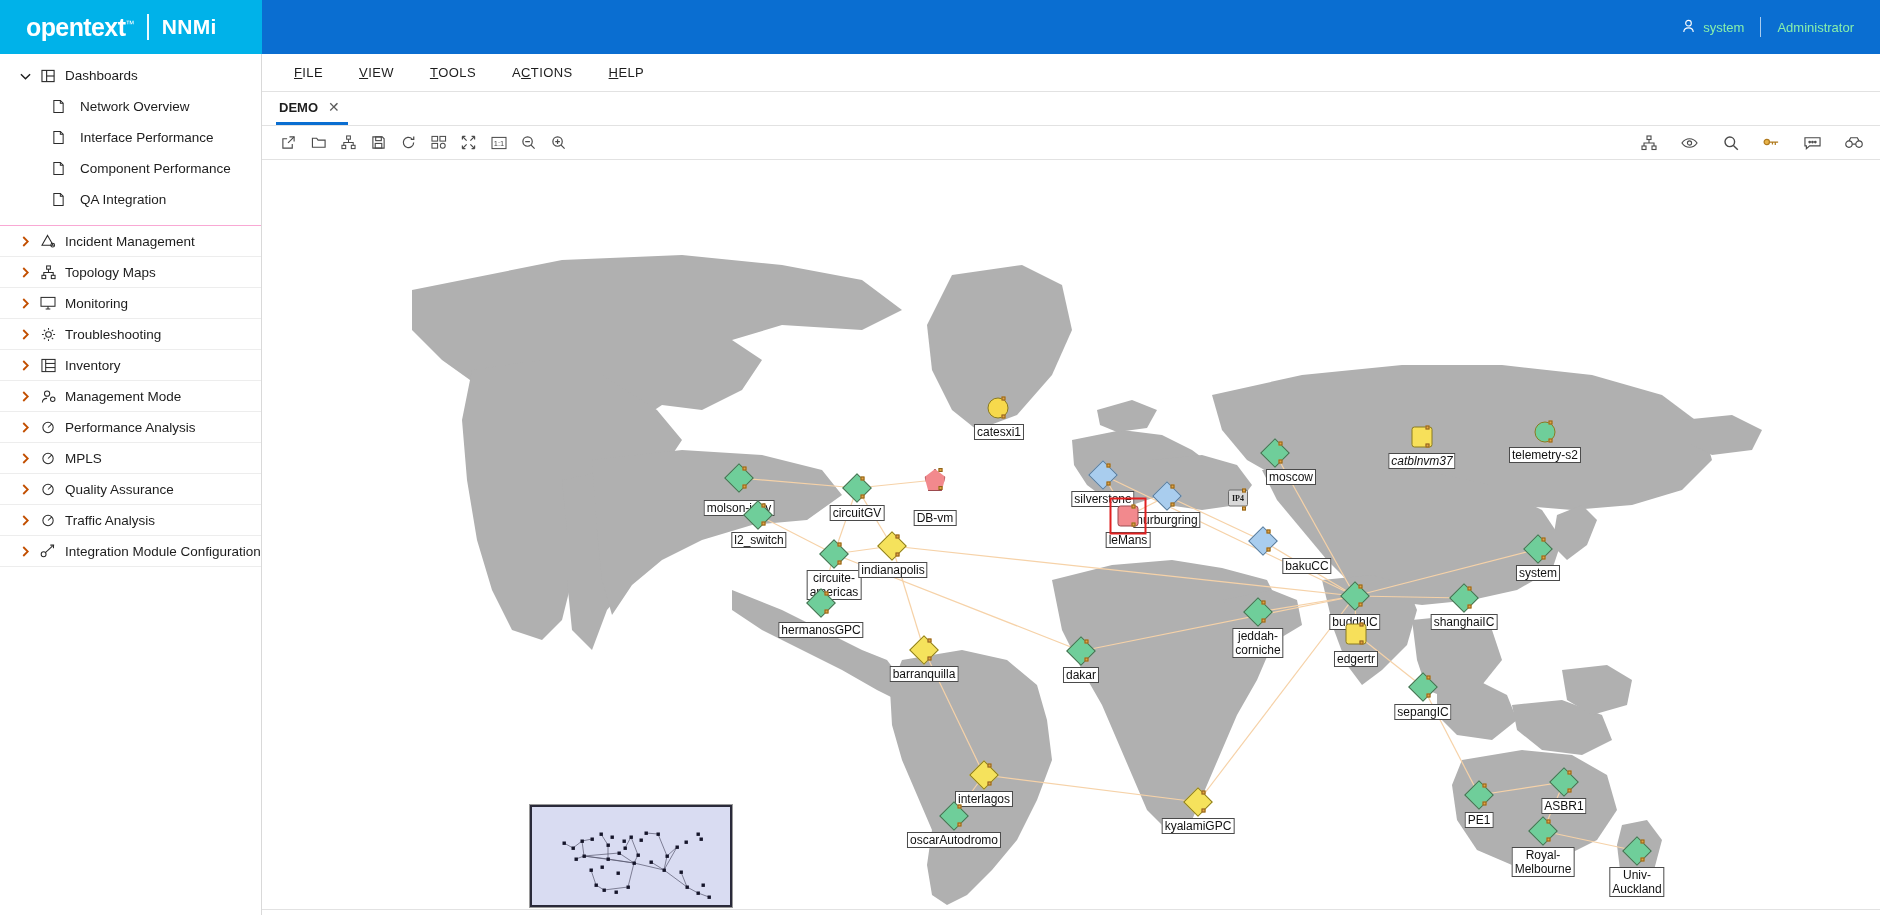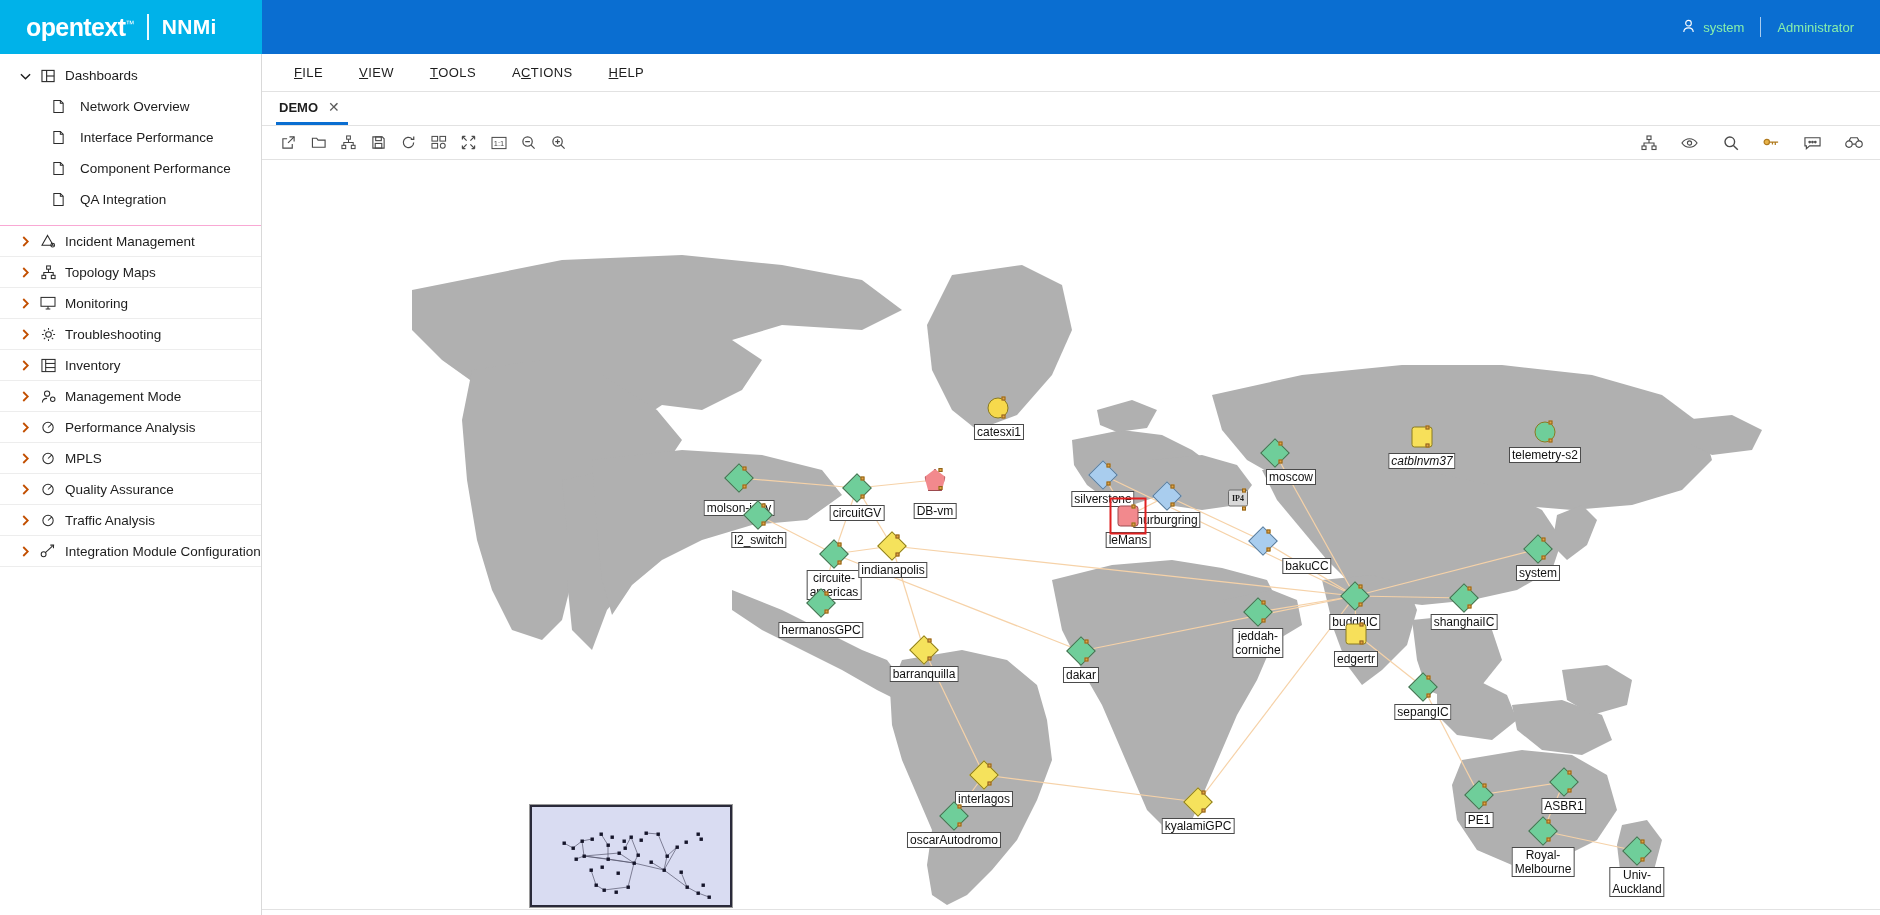--- a/index.html
+++ b/index.html
@@ -626,21 +626,21 @@
             <span class="port or" style="left:14px;top:17px"></span>
           </div>
           <div class="nlabel" style="left: 595px; top: 345px;">
             <div>circuitGV</div>
           </div>
           <div class="node" style="left: 673px; top: 320px;">
             <div class="shape pent-node"></div>
             <span class="port or" style="left:14px;top:-1px"></span>
             <span class="port or" style="left:14px;top:17px"></span>
           </div>
-          <div class="nlabel" style="left: 673px; top: 343px;">
+          <div class="nlabel" style="left: 673px; top: 350px;">
             <div>DB-vm</div>
           </div>
           <div class="node" style="left: 572px; top: 394px;">
             <div class="shape diamond green"></div>
             <span class="port or" style="left:14px;top:-1px"></span>
             <span class="port or" style="left:14px;top:17px"></span>
           </div>
           <div class="nlabel" style="left: 572px; top: 410px;">
             <div>circuite-</div>
             <div>americas</div>

